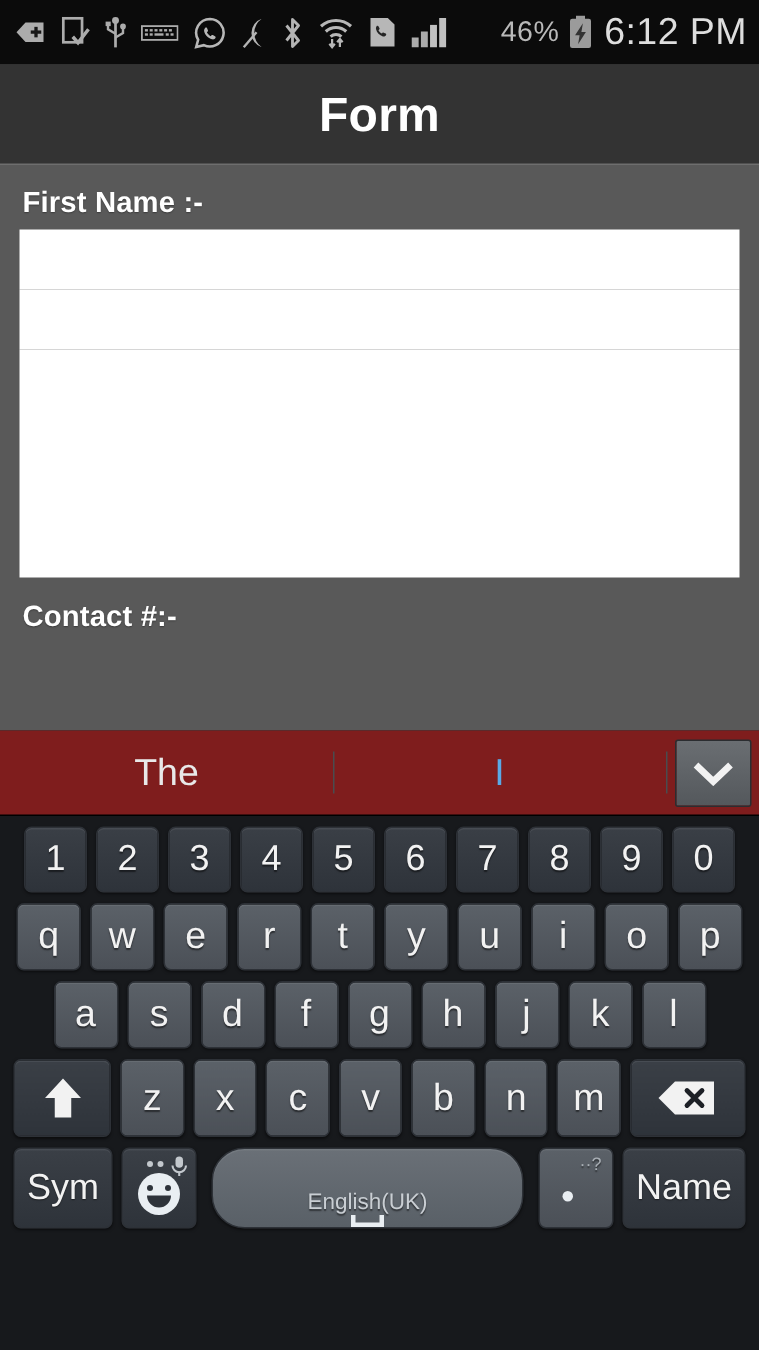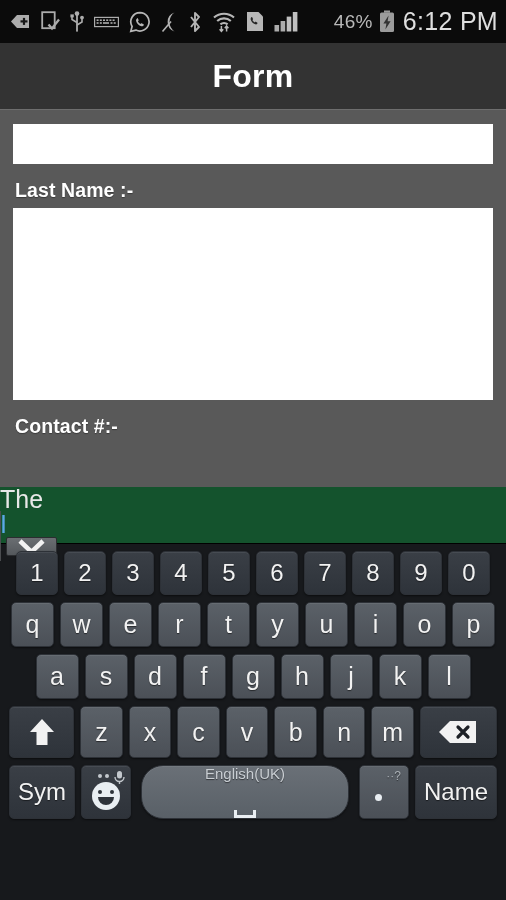--- a/index.html
+++ b/index.html
@@ -135,26 +135,25 @@
     position: absolute;
     left: 0;
     top: 487px;
     width: 506px;
     height: 413px;
     background: #17191c;
   }
   .suggest-bar {
     position: relative;
     height: 57px;
-    background: #14532d;
-    display: flex;
-    align-items: flex-start;
+    background: #7f1d1d;
+    display: flex;
+    align-items: center;
     border-bottom: 1px solid #000;
     box-sizing: border-box;
-    flex-direction: column;
   }
   .suggest {
     flex: 1;
     text-align: center;
     font-size: 25px;
     color: #e8e8e8;
     position: relative;
     line-height: 1;
   }
   .suggest.highlight { color: #5aa9e6; }
@@ -237,21 +236,21 @@
   .row-bottom .key { height: 54px; }
   .key.sym  { width: 66px; font-size: 24px; }
   .key.emo  { width: 50px; }
   .key.period { width: 50px; }
   .key.next { width: 82px; font-size: 24px; }
   .key.spacebar {
     flex: 1;
     margin: 0 7px;
     background: linear-gradient(180deg,#6a7077 0%,#596067 100%);
     flex-direction: column;
-    justify-content: space-between;
+    justify-content: flex-end;
     border-radius: 22px;
   }
   .space-lang {
     font-size: 15px;
     color: #c9ced3;
     line-height: 1;
     margin-bottom: 1px;
   }
   .space-glyph {
     width: 22px; height: 8px;
@@ -406,23 +405,23 @@
       <span class="sb-clock">6:12 PM</span>
     </div>
   </div>
 
   <div class="titlebar">
     <span class="title">Form</span>
   </div>
 
   <div class="form-area">
 
+    <div class="field-label">First Name :-</div>
     <input class="text-input" type="text" value="" placeholder="" style="">
 
-    <div class="field-label second">Last Name :-</div>
     <input class="text-input" type="text" value="" style="">
 
     <textarea class="text-area" style=""></textarea>
 
     <div class="field-label second">Contact #:-</div>
   </div>
 
   <div class="keyboard">
 
     <div class="suggest-bar">

